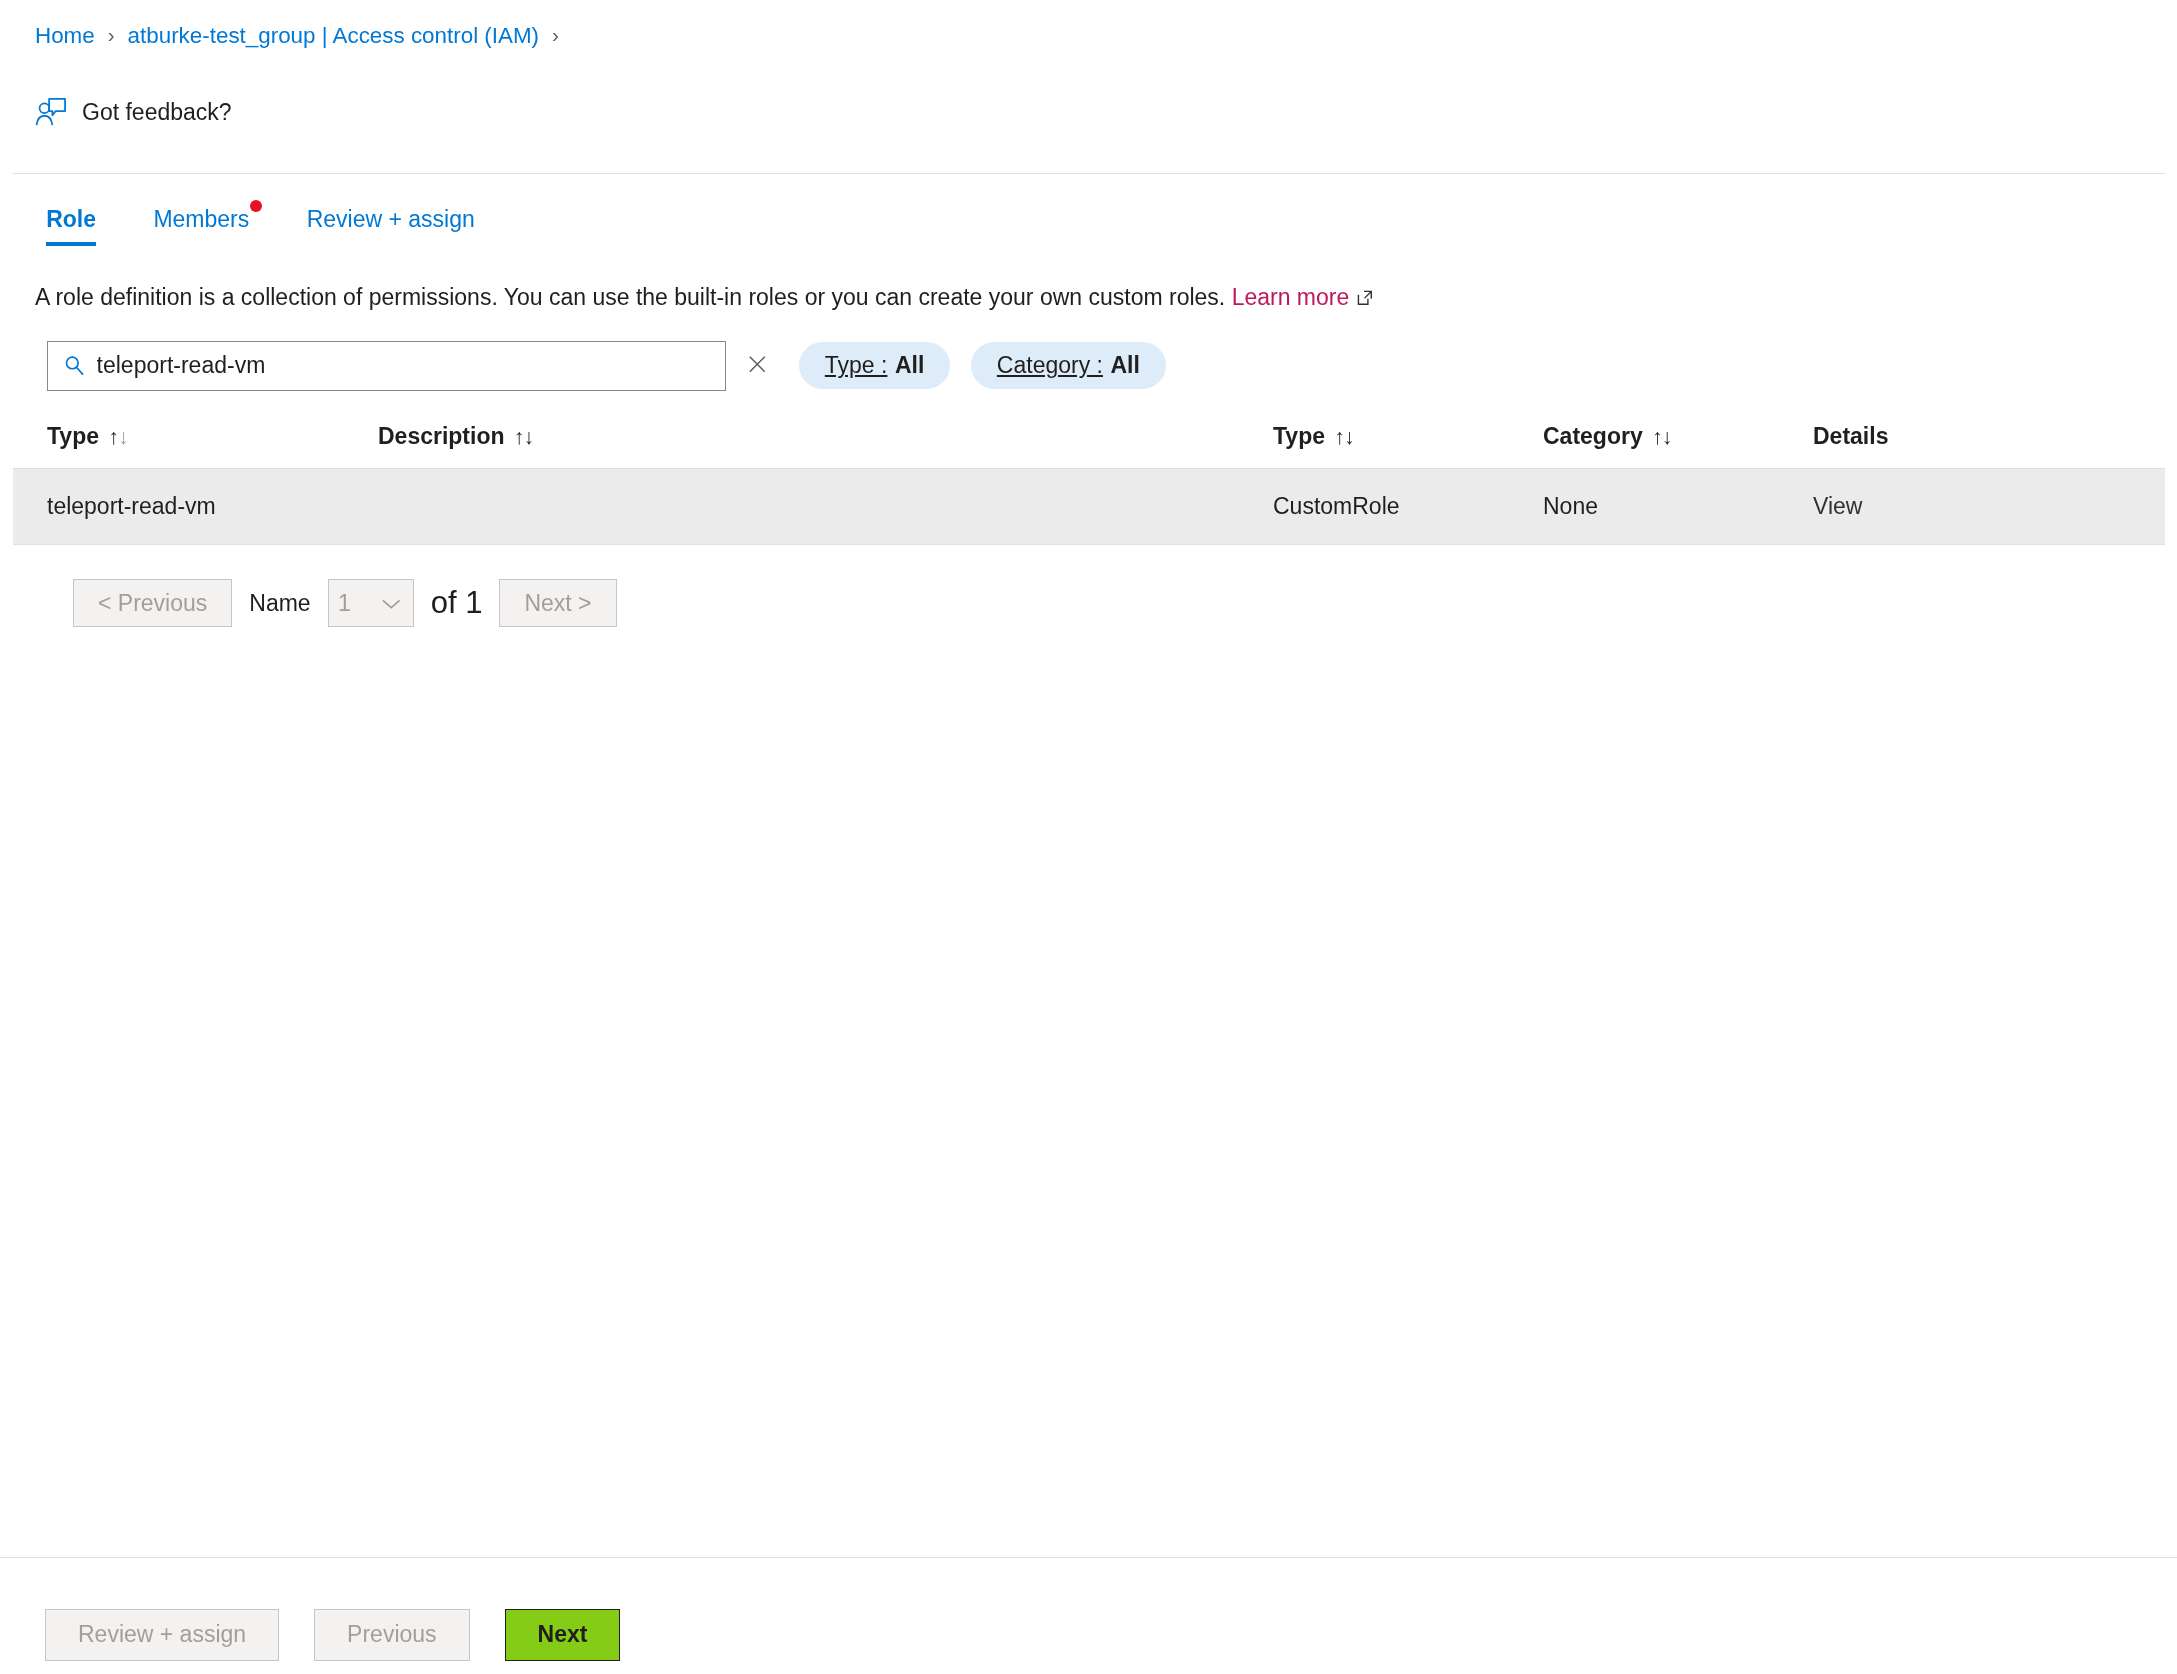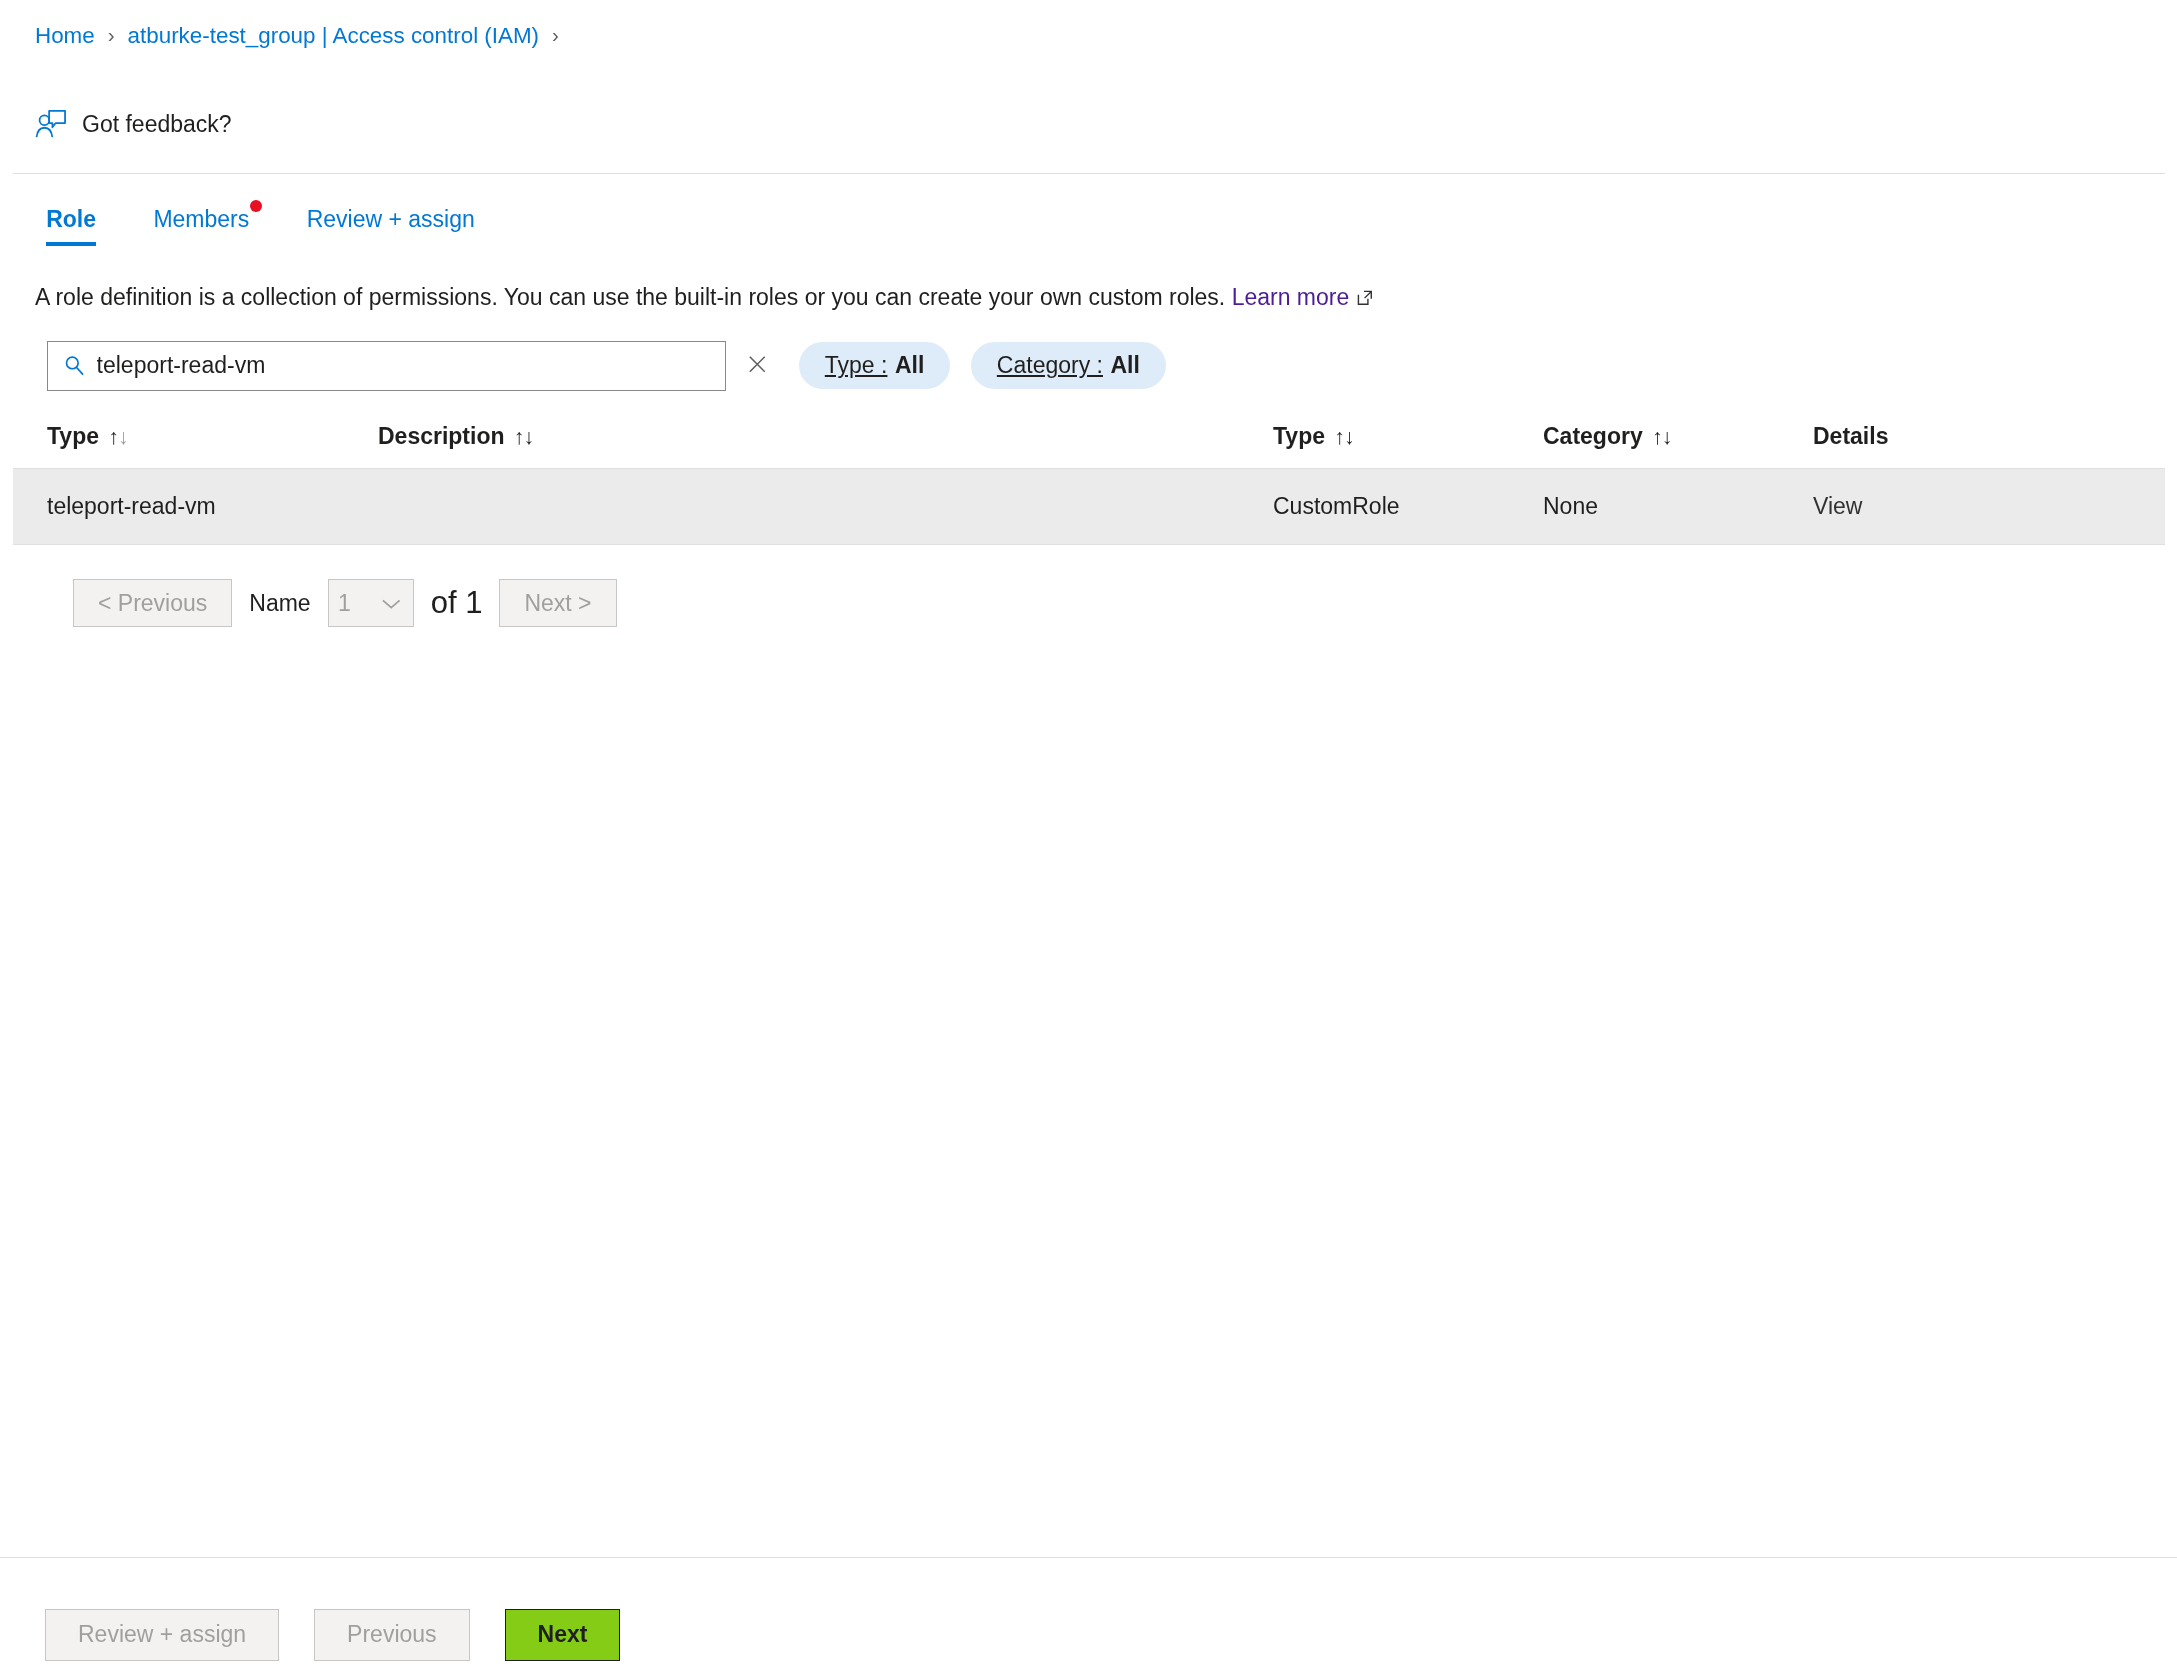--- a/index.html
+++ b/index.html
@@ -77,21 +77,21 @@
     display: flex;
     align-items: center;
     justify-content: center;
     cursor: pointer;
   }
   .close-btn svg { display: block; }
 
   
   .feedback-row {
     display: flex;
-    align-items: center;
+    align-items: flex-start;
     padding: 43px 0 0 35px;
     height: 54px;
   }
   .feedback-link {
     display: inline-flex;
     align-items: center;
     gap: 15px;
     cursor: pointer;
     font-size: 23px;
     color: #201f1e;
@@ -143,21 +143,21 @@
   }
 
   
   .desc {
     padding: 37px 0 0 35px;
     font-size: 23px;
     color: #201f1e;
     line-height: 1.3;
   }
   .desc a {
-    color: #4c1d95;
+    color: #be185d;
     text-decoration: none;
     cursor: pointer;
   }
   .ext-icon {
     display: inline-block;
     vertical-align: -1.9px;
     margin-left: 6.5px;
   }
 
   

